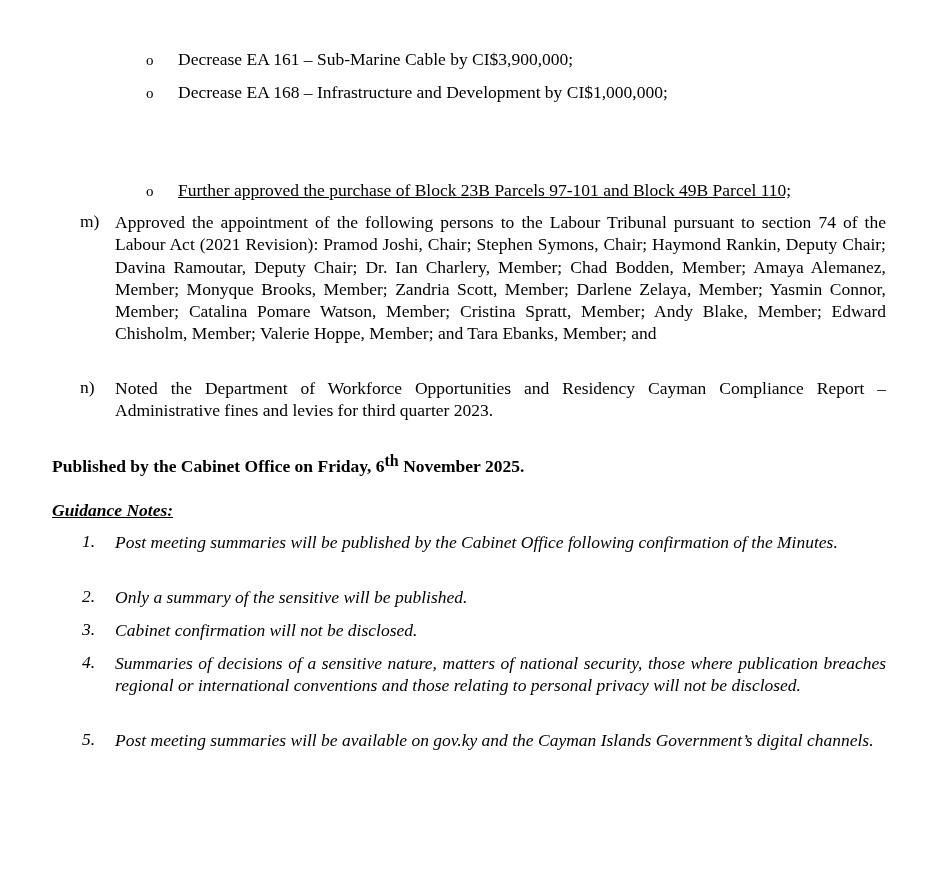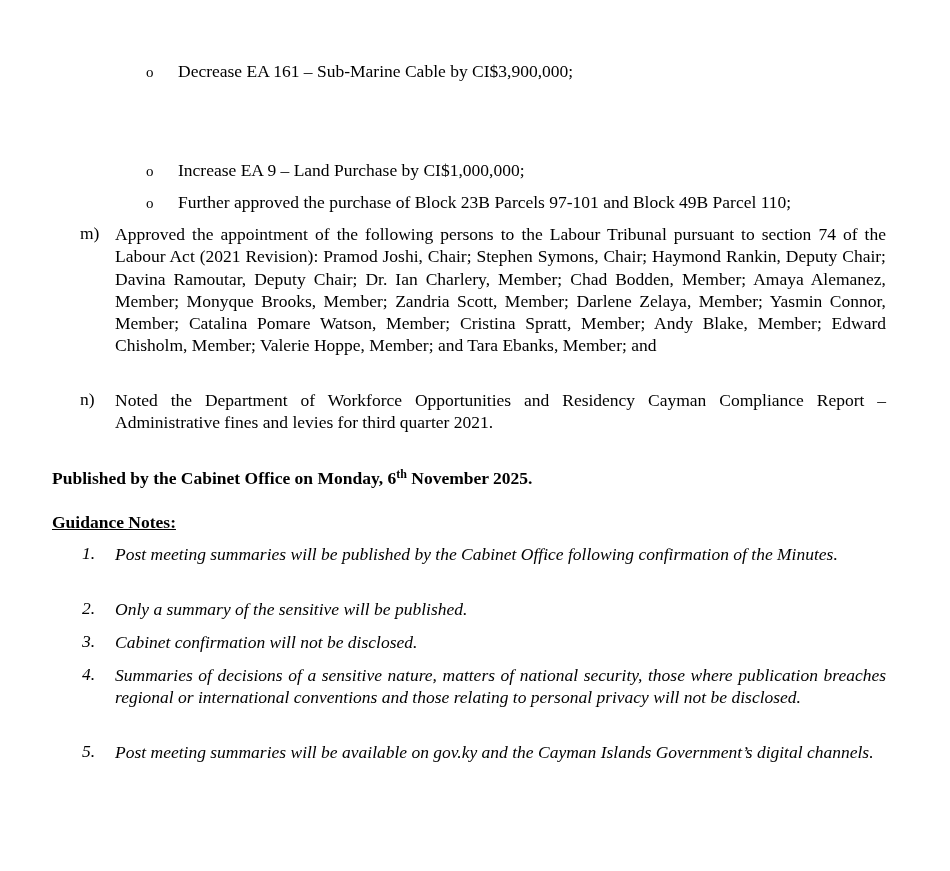--- a/index.html
+++ b/index.html
@@ -1,81 +1,81 @@
 <!DOCTYPE html>
 <html><head>
   <meta charset="utf-8">
   <style>
     html, body { margin: 0; padding: 0; background: #ffffff; }
     body {
       width: 950px; height: 871px; position: relative; overflow: hidden;
       font-family: "Liberation Serif", "DejaVu Serif", serif;
       color: #000000; font-size: 17.5px;
     }
-    .page { position: absolute; left: 0; top: 16px; width: 950px; height: 640px; }
+    .page { position: absolute; left: 0; top: 4px; width: 950px; height: 640px; }
     .bullet-row {
       position: absolute; left: 146px; height: 24px; line-height: 24px;
       white-space: nowrap;
     }
     .bullet-row .mark {
       display: inline-block; width: 32px; font-size: 15px;
     }
     .lettered {
       position: absolute; left: 80px; width: 806px;
     }
     .lettered .label {
       position: absolute; left: 0; top: 0; width: 34px;
     }
     .lettered .body {
       margin-left: 35px; text-align: justify; line-height: 22.3px;
     }
     .published {
       position: absolute; left: 52px; top: 450px; font-weight: bold;
       line-height: 24px; white-space: nowrap;
     }
-    .published sup { font-size: 12px; vertical-align: 6px; line-height: 0; }
+    .published sup { font-size: 16px; vertical-align: 6px; line-height: 0; }
     .guidance-title {
       position: absolute; left: 52px; top: 494px; font-weight: bold;
-      text-decoration: underline; line-height: 24px;
+      font-style: italic; text-decoration: underline; line-height: 24px;
     }
     .note {
       position: absolute; left: 82px; width: 804px; font-style: italic;
     }
     .note .num { position: absolute; left: 0; top: 0; width: 32px; }
     .note .body {
       margin-left: 33px; text-align: justify; line-height: 22.3px;
     }
   </style>
 </head>
 <body>
 
 <div class="page">
 
   <div class="bullet-row" style="top:43px;">
     <span class="mark">o</span><span>Decrease EA 161 – Sub-Marine Cable by CI$3,900,000;</span>
   </div>
-  <div class="bullet-row" style="top:142px;">
-    <span class="mark">o</span><span>Increase EA 9 – Land Purchase by CI$1,000,000;</span>
+  <div class="bullet-row" style="top:76px;">
+    <span class="mark">o</span><span>Decrease EA 168 – Infrastructure and Development by CI$1,000,000;</span>
   </div>
-  <div class="bullet-row" style="top:174px;">
+  <div class="bullet-row" style="top:174px;text-decoration:underline;">
     <span class="mark">o</span><span>Further approved the purchase of Block 23B Parcels 97-101 and Block 49B Parcel 110;</span>
   </div>
 
   <div class="lettered" style="top:207px;">
     <span class="label">m)</span>
     <div class="body">Approved the appointment of the following persons to the Labour Tribunal pursuant to section 74 of the Labour Act (2021 Revision): Pramod Joshi, Chair; Stephen Symons, Chair; Haymond Rankin, Deputy Chair; Davina Ramoutar, Deputy Chair; Dr. Ian Charlery, Member; Chad Bodden, Member; Amaya Alemanez, Member; Monyque Brooks, Member; Zandria Scott, Member; Darlene Zelaya, Member; Yasmin Connor, Member; Catalina Pomare Watson, Member; Cristina Spratt, Member; Andy Blake, Member; Edward Chisholm, Member; Valerie Hoppe, Member; and Tara Ebanks, Member; and</div>
   </div>
 
   <div class="lettered" style="top:373px;">
     <span class="label">n)</span>
-    <div class="body">Noted the Department of Workforce Opportunities and Residency Cayman Compliance Report – Administrative fines and levies for third quarter 2021.</div>
+    <div class="body">Noted the Department of Workforce Opportunities and Residency Cayman Compliance Report – Administrative fines and levies for third quarter 2023.</div>
   </div>
 
   <div class="published">
-    <span>Published by the Cabinet Office on Monday, 6</span><sup>th</sup><span> November 2025.</span>
+    <span>Published by the Cabinet Office on Friday, 6</span><sup>th</sup><span> November 2025.</span>
   </div>
 
   <div class="guidance-title">Guidance Notes:</div>
 
   <div class="note" style="top:527px;">
     <span class="num">1.</span>
     <div class="body">Post meeting summaries will be published by the Cabinet Office following confirmation of the Minutes.</div>
   </div>
   <div class="note" style="top:582px;">
     <span class="num">2.</span>

